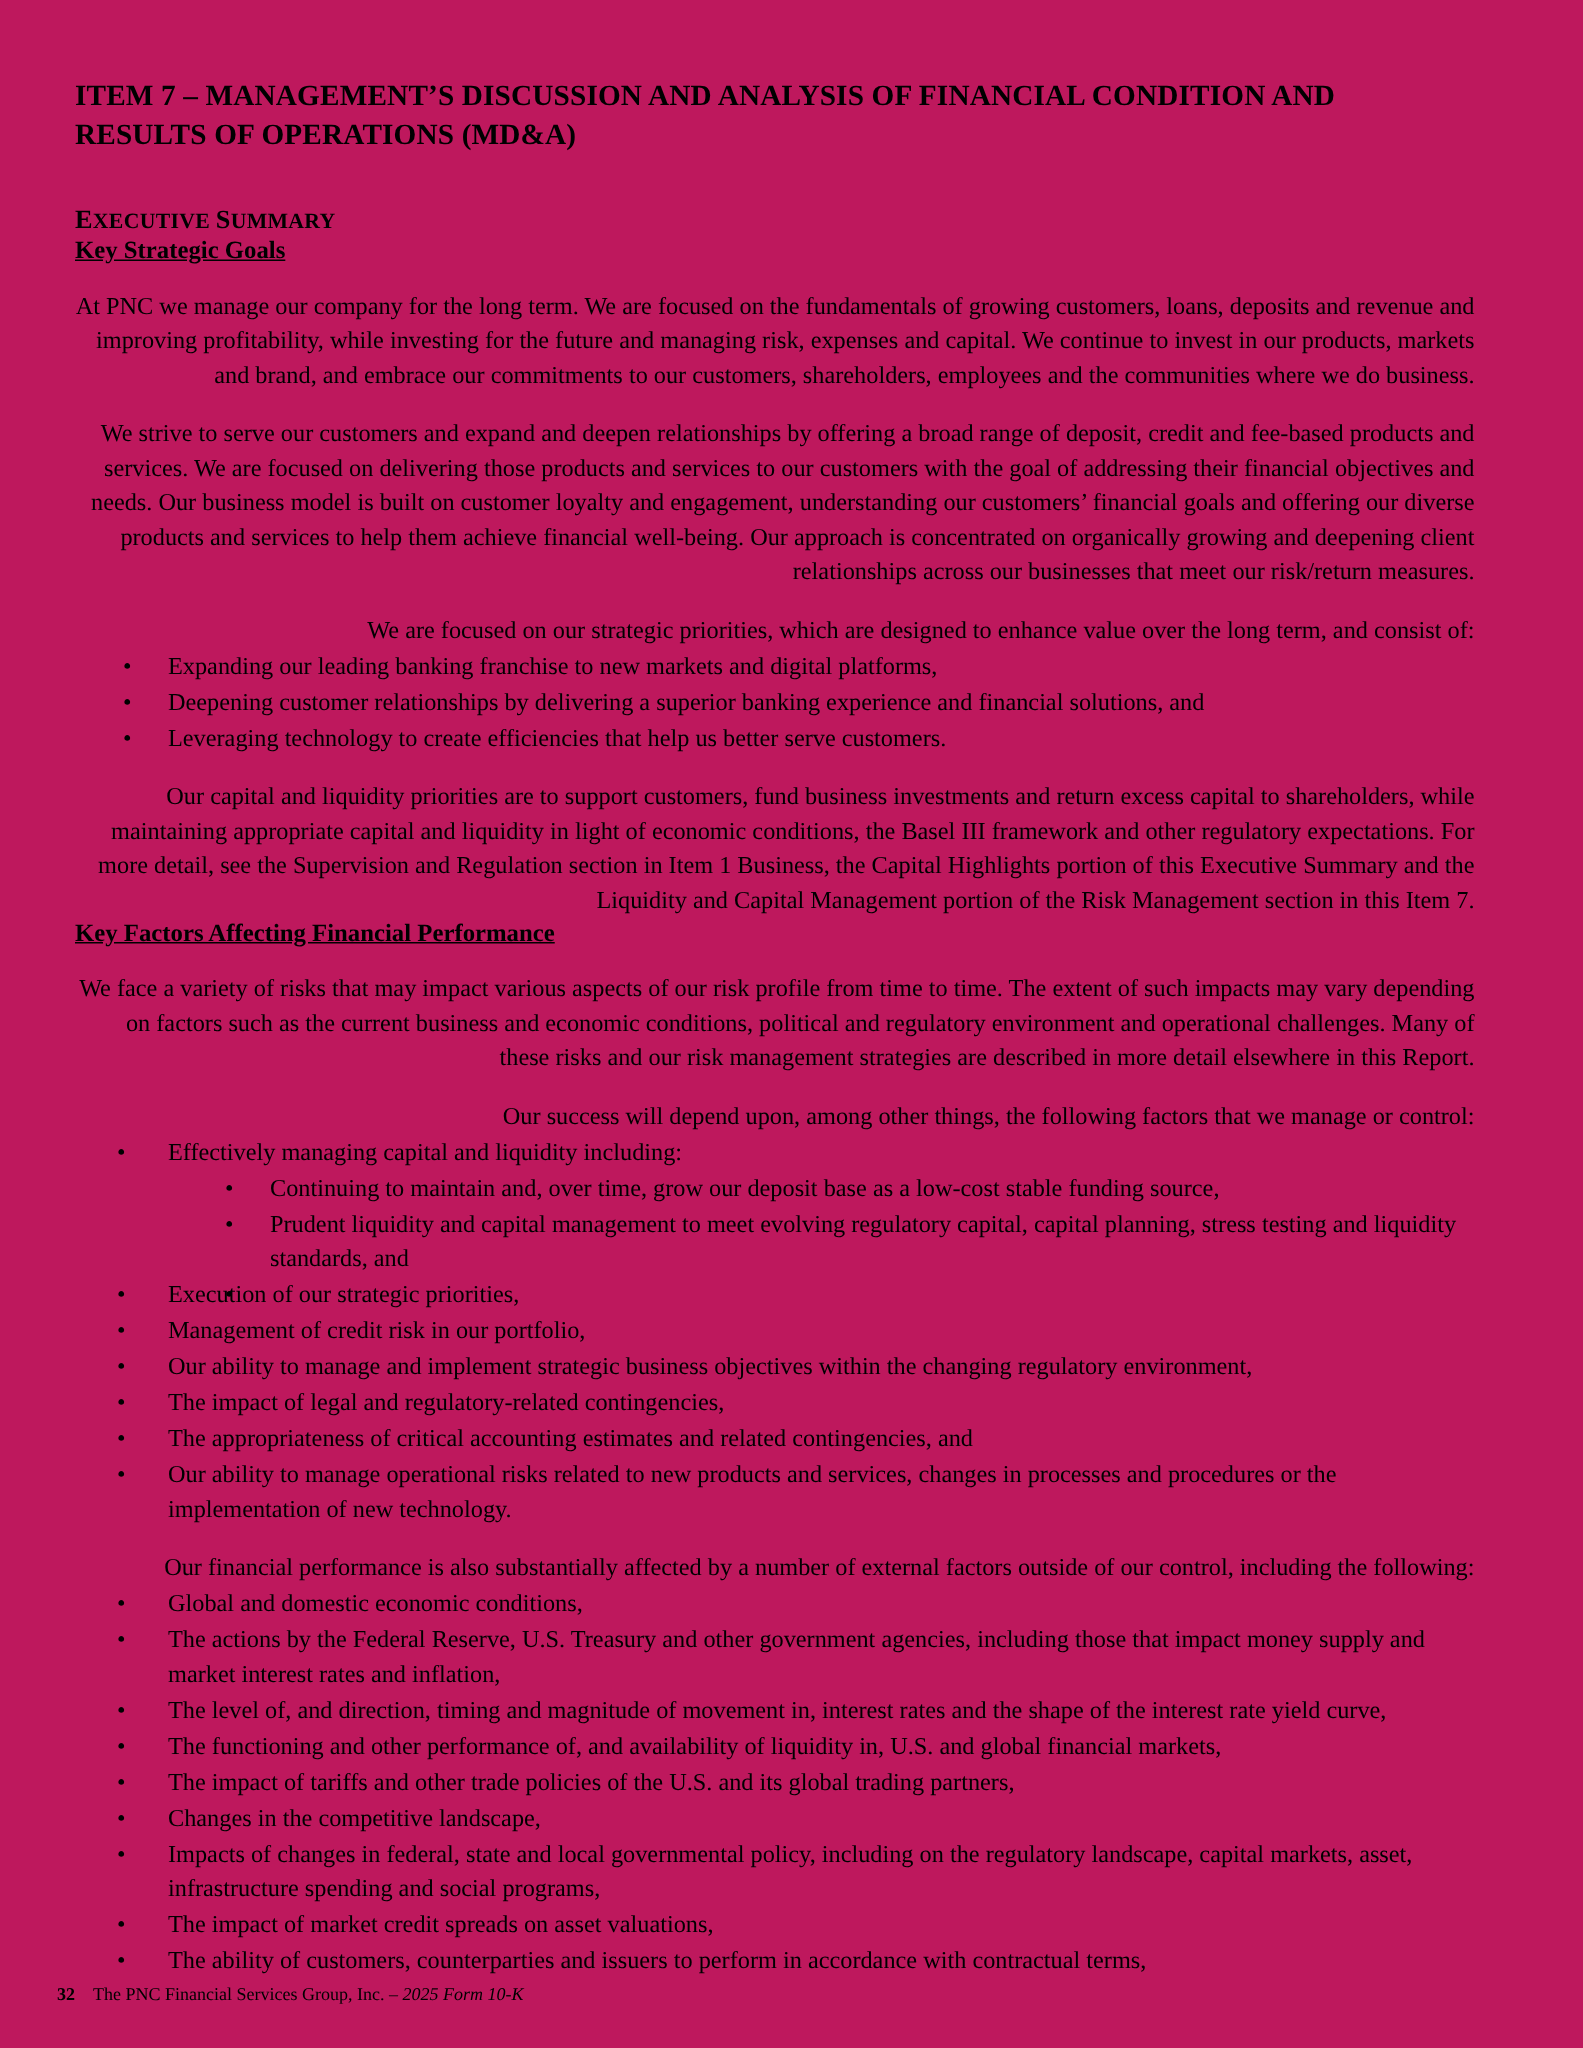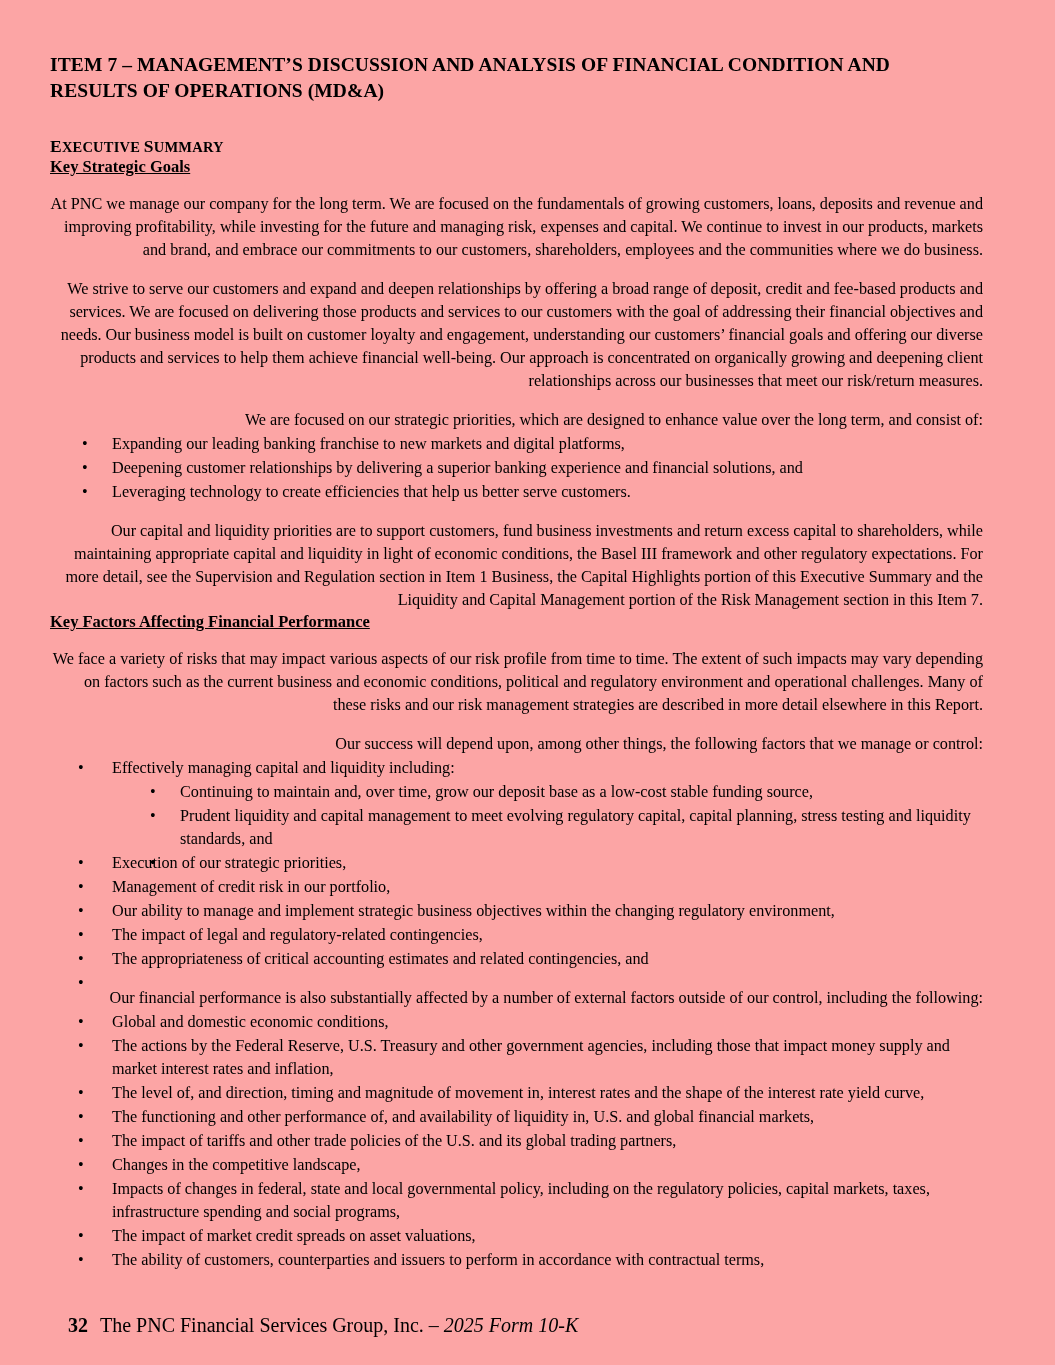--- a/index.html
+++ b/index.html
@@ -4,21 +4,21 @@
 <style>
   html, body {
     margin: 0;
     padding: 0;
     background: #ffffff;
   }
   .page {
     width: 1055px;
     height: 1365px;
     position: relative;
-    background: #fca5a5;
+    background: #be185d;
     font-family: "Liberation Serif", serif;
     color: #000000;
     box-sizing: border-box;
     padding: 52px 72px 0 50px;
     overflow: hidden;
   }
   .doc-title {
     font-size: 19.5px;
     font-weight: bold;
     line-height: 1.32;
@@ -75,23 +75,23 @@
   }
   ul.bul.lvl1b > li {
     padding-left: 62px;
   }
   ul.bul.lvl1b > li > .bullet {
     left: 28px;
   }
 
   .footer {
     position: absolute;
-    left: 68px;
+    left: 38px;
     bottom: 28px;
-    font-size: 20px;
+    font-size: 12px;
     white-space: nowrap;
   }
   .footer .pno {
     font-weight: bold;
     margin-right: 12px;
   }
   .footer .it { font-style: italic; }
 </style>
 </head>
 <body>
@@ -135,33 +135,33 @@
     <li><span class="bullet">•</span><span>Prudent liquidity and capital management to meet evolving regulatory capital, capital planning, stress testing and liquidity standards, and</span></li>
     <li><span class="bullet">•</span></li>
   </ul>
 
   <ul class="bul lvl1b">
     <li><span class="bullet">•</span><span>Execution of our strategic priorities,</span></li>
     <li><span class="bullet">•</span><span>Management of credit risk in our portfolio,</span></li>
     <li><span class="bullet">•</span><span>Our ability to manage and implement strategic business objectives within the changing regulatory environment,</span></li>
     <li><span class="bullet">•</span><span>The impact of legal and regulatory-related contingencies,</span></li>
     <li><span class="bullet">•</span><span>The appropriateness of critical accounting estimates and related contingencies, and</span></li>
-    <li><span class="bullet">•</span></li>
+    <li><span class="bullet">•</span><span>Our ability to manage operational risks related to new products and services, changes in processes and procedures or the implementation of new technology.</span></li>
   </ul>
 
   <p class="body">Our financial performance is also substantially affected by a number of external factors outside of our control, including the following:</p>
 
   <ul class="bul lvl1b">
     <li><span class="bullet">•</span><span>Global and domestic economic conditions,</span></li>
     <li><span class="bullet">•</span><span>The actions by the Federal Reserve, U.S. Treasury and other government agencies, including those that impact money supply and market interest rates and inflation,</span></li>
     <li><span class="bullet">•</span><span>The level of, and direction, timing and magnitude of movement in, interest rates and the shape of the interest rate yield curve,</span></li>
     <li><span class="bullet">•</span><span>The functioning and other performance of, and availability of liquidity in, U.S. and global financial markets,</span></li>
     <li><span class="bullet">•</span><span>The impact of tariffs and other trade policies of the U.S. and its global trading partners,</span></li>
     <li><span class="bullet">•</span><span>Changes in the competitive landscape,</span></li>
-    <li><span class="bullet">•</span><span>Impacts of changes in federal, state and local governmental policy, including on the regulatory policies, capital markets, taxes, infrastructure spending and social programs,</span></li>
+    <li><span class="bullet">•</span><span>Impacts of changes in federal, state and local governmental policy, including on the regulatory landscape, capital markets, asset, infrastructure spending and social programs,</span></li>
     <li><span class="bullet">•</span><span>The impact of market credit spreads on asset valuations,</span></li>
     <li><span class="bullet">•</span><span>The ability of customers, counterparties and issuers to perform in accordance with contractual terms,</span></li>
   </ul>
 
   <div class="footer">
     <span class="pno">32</span><span>The PNC Financial Services Group, Inc. – </span><span class="it">2025 Form 10-K</span>
   </div>
 
 </div>
 

